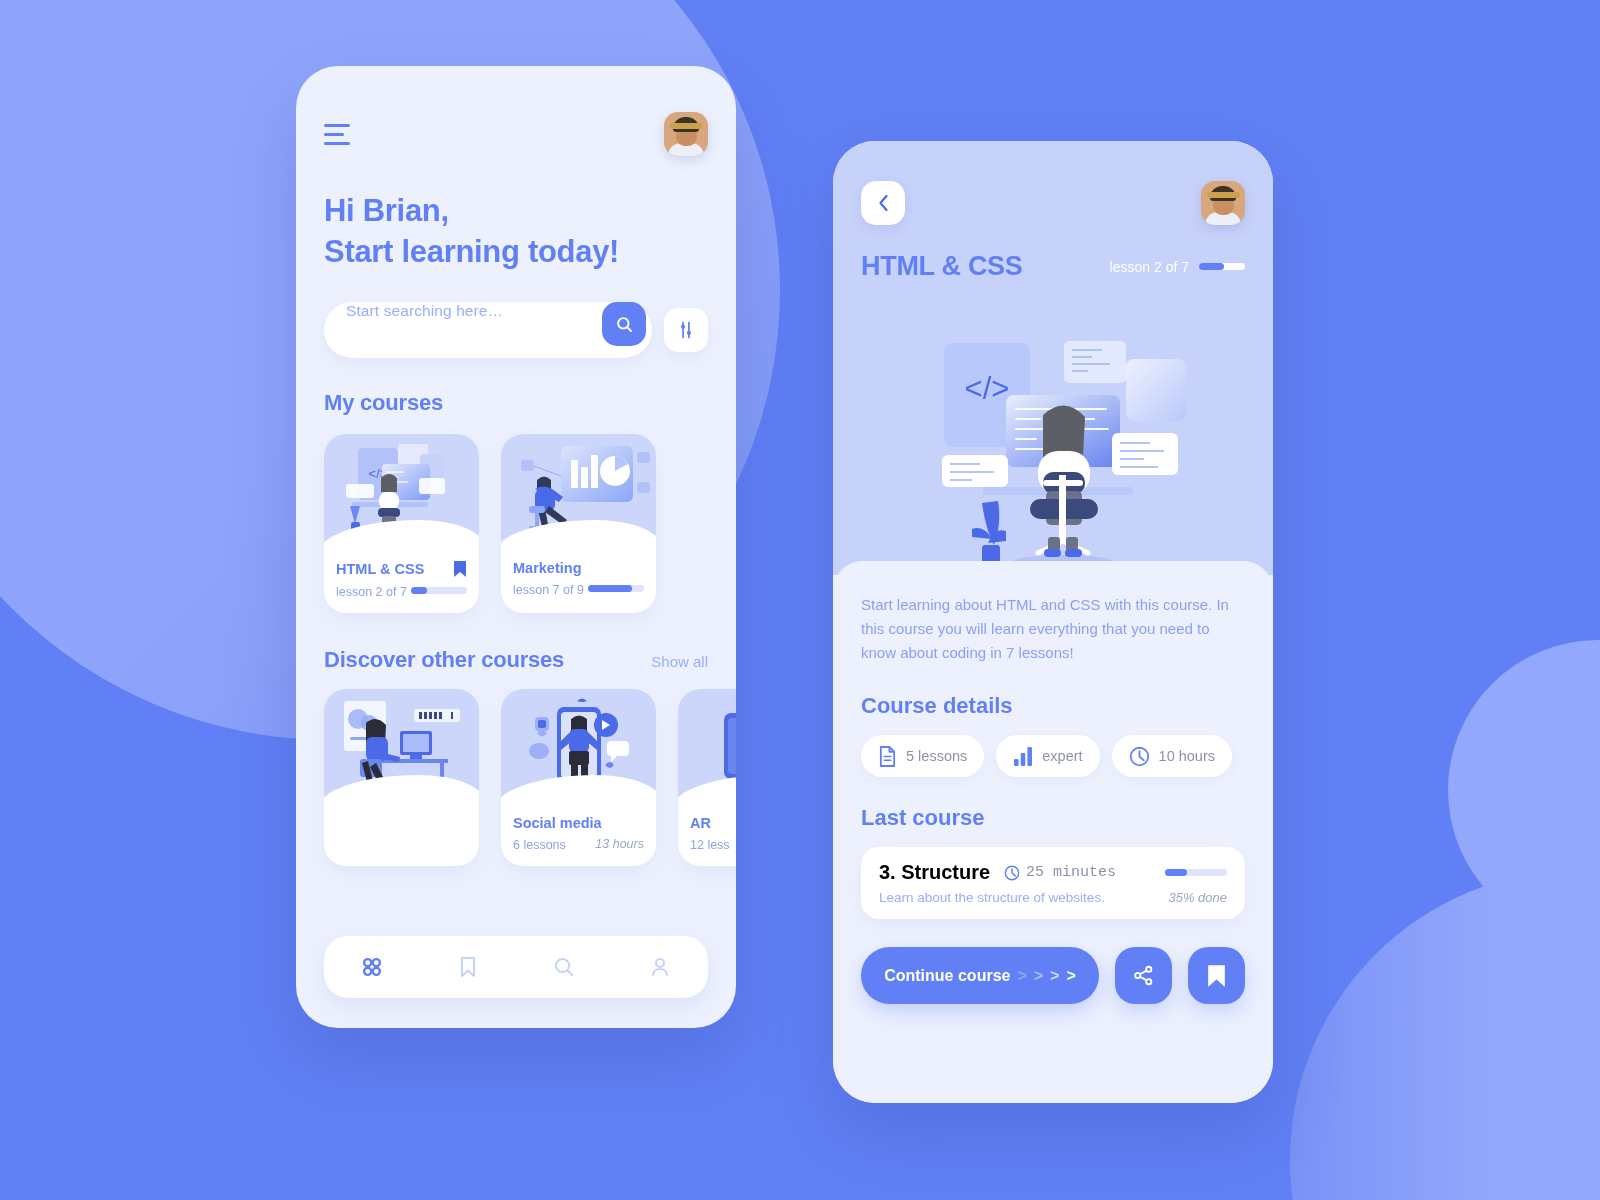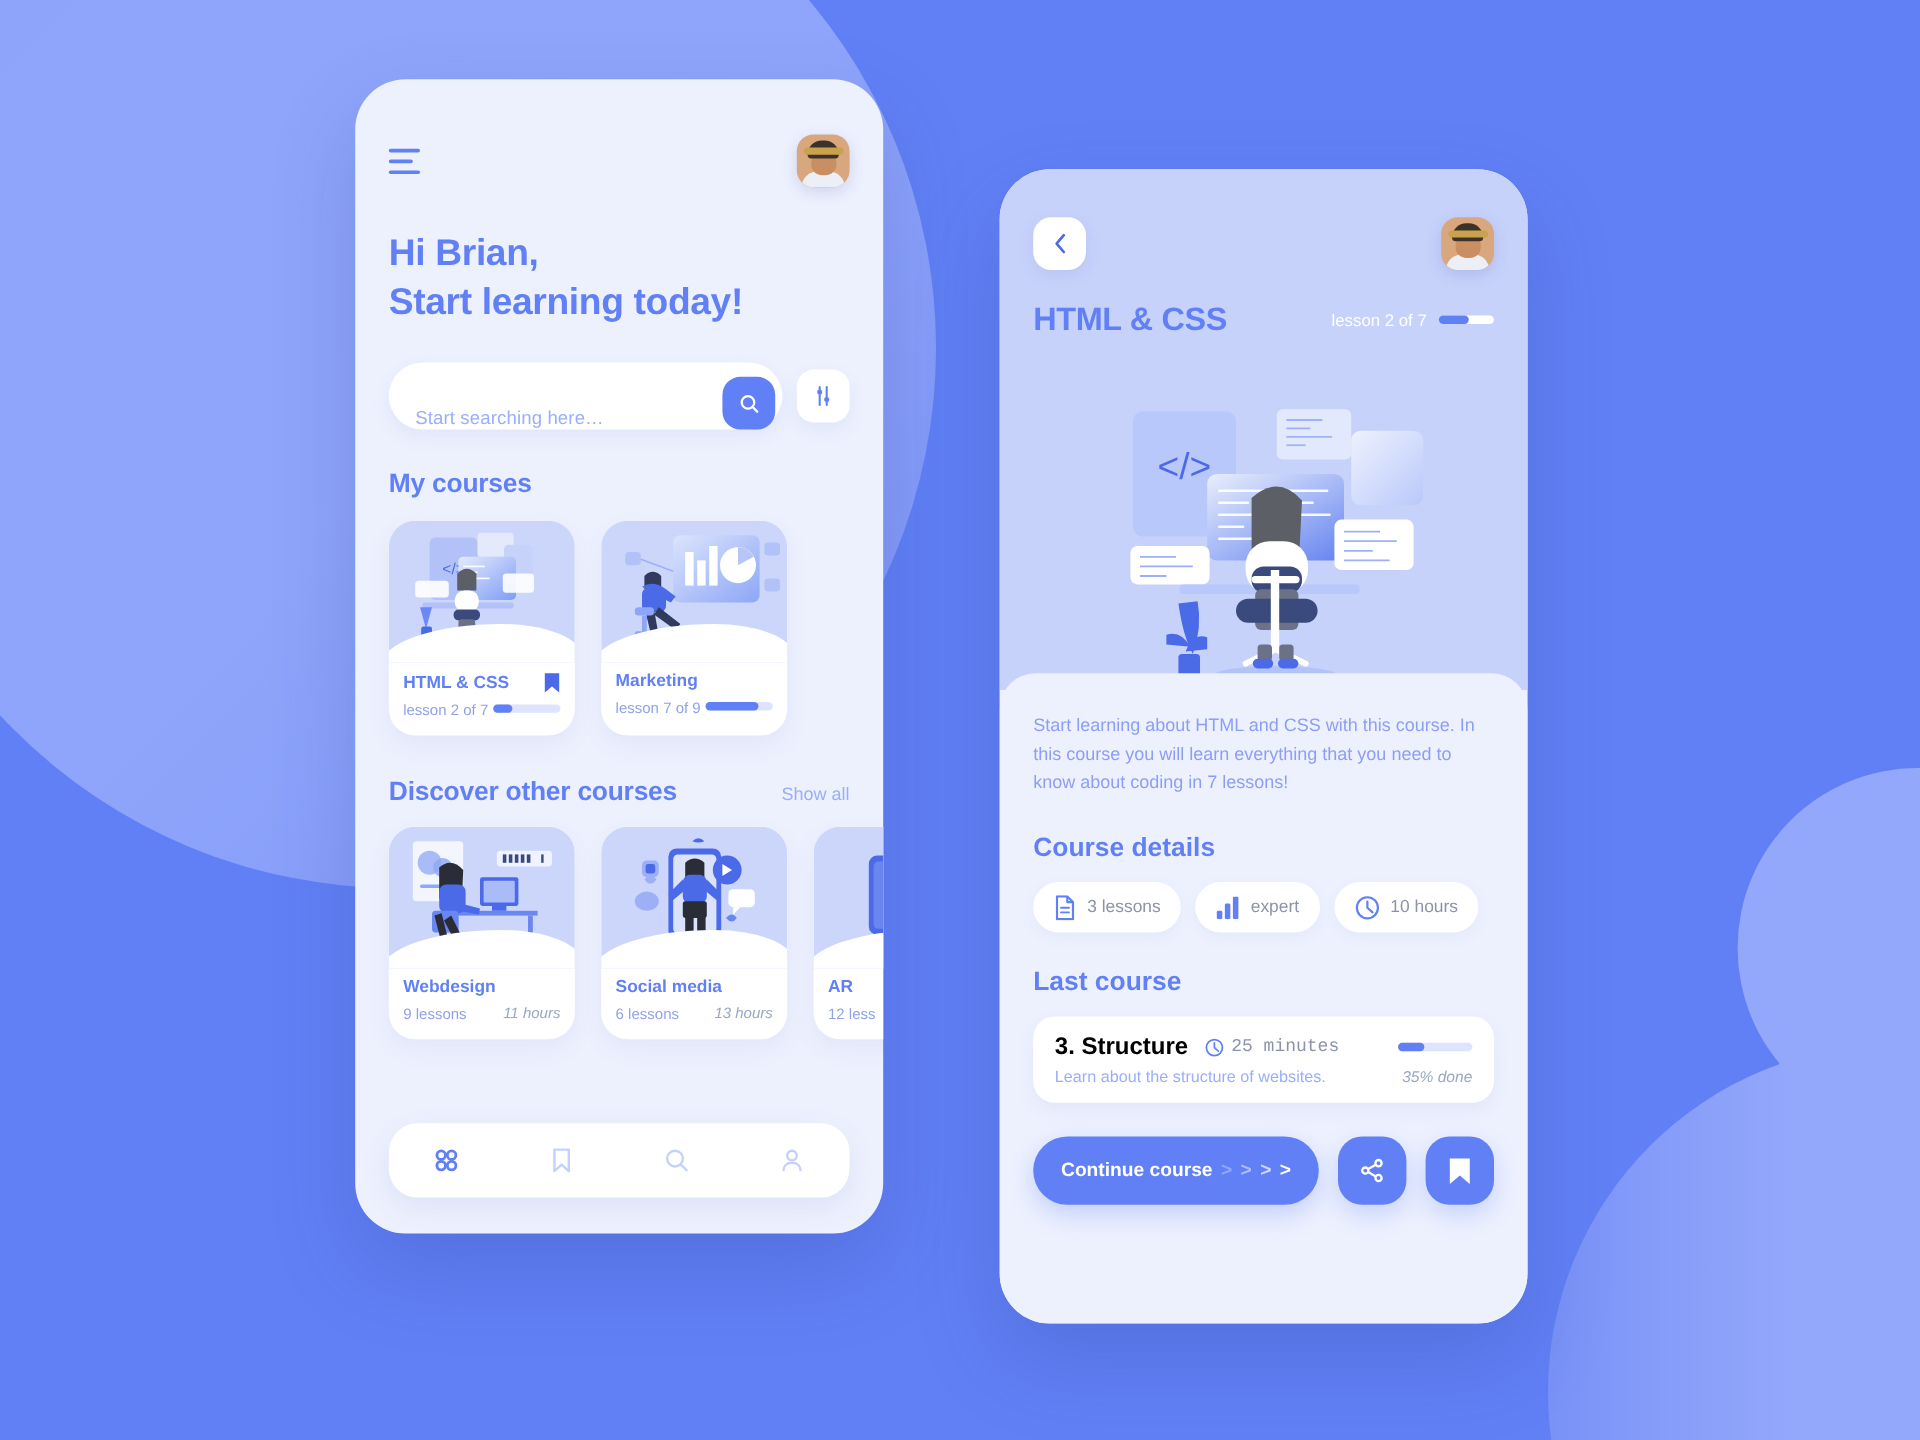--- a/index.html
+++ b/index.html
@@ -74,21 +74,21 @@
 
   .greet { margin-top: 34px; }
   .greet h1 {
     font-size: 31px; line-height: 41px; font-weight: 700;
     color: #6180f5; letter-spacing: -0.3px;
   }
 
   .search-row { margin-top: 30px; display: flex; align-items: center; gap: 12px; }
   .search-box {
     flex: 1; height: 56px; background: #fff; border-radius: 28px;
-    display: flex; align-items: flex-end; padding: 0 6px 0 22px;
+    display: flex; align-items: flex-start; padding: 0 6px 0 22px;
     box-shadow: 0 6px 16px rgba(80,100,190,.08);
   }
   .search-box .ph {
     flex: 1; font-size: 15.5px; color: #9aaefb; letter-spacing: .1px;
   }
   .search-btn {
     width: 44px; height: 44px; border-radius: 15px; background: #6180f5;
     display: flex; align-items: center; justify-content: center; cursor: pointer;
     flex: none;
   }
@@ -381,27 +381,20 @@
                 <path d="M42 34 q10 -9 20 2 l-1 24 -19 0 z" fill="#2a2d38"></path>
                 <rect x="42" y="48" width="22" height="24" rx="6" fill="#4b6ae8"></rect>
                 <path d="M60 64 l16 4 -1 5 -17 -3 z" fill="#4b6ae8"></path>
                 <rect x="36" y="70" width="22" height="18" rx="3" fill="#6a86ef"></rect>
                 <path d="M44 72 l6 24 -6 1 -6 -23z" fill="#2a2d38"></path>
                 <rect x="38" y="94" width="13" height="6" rx="3" fill="#2a2d38"></rect>
                 <path d="M52 74 l10 20 -6 3 -10 -19z" fill="#2a2d38"></path>
                 <rect x="52" y="92" width="13" height="6" rx="3" fill="#2a2d38"></rect>
               </svg>
               <div class="wave"></div>
-            </div>
-            <div class="cc-body">
-              <div class="cc-title">Webdesign</div>
-              <div class="cc-meta">
-                <div class="cc-sub">9 lessons</div>
-                <div class="hours">11 hours</div>
-              </div>
             </div>
           </div>
 
           <div class="course-card">
             <div class="cc-art">
               <svg width="155" height="118" viewBox="0 0 155 118">
                 <rect x="56" y="18" width="44" height="76" rx="7" fill="#4b6ae8"></rect>
                 <rect x="60" y="23" width="36" height="66" rx="4" fill="#dbe3fc"></rect>
                 <path d="M76 12 q5 -5 10 0 q-5 2 -10 0z" fill="#4b6ae8"></path>
                 <rect x="34" y="28" width="14" height="14" rx="4" fill="#9db0f7"></rect>
@@ -583,21 +576,21 @@
 
       <div class="s2-h2">Course details</div>
       <div class="pills">
         <div class="pill">
           <svg width="19" height="21" viewBox="0 0 20 22">
             <path d="M3 1h9l5 5v15H3z" stroke="#6180f5" stroke-width="1.9" fill="none" stroke-linejoin="round"></path>
             <path d="M12 1v5h5" stroke="#6180f5" stroke-width="1.9" fill="none" stroke-linejoin="round"></path>
             <line x1="6.5" y1="11" x2="13.5" y2="11" stroke="#6180f5" stroke-width="1.7" stroke-linecap="round"></line>
             <line x1="6.5" y1="15" x2="13.5" y2="15" stroke="#6180f5" stroke-width="1.7" stroke-linecap="round"></line>
           </svg>
-          <span>3 lessons</span>
+          <span>5 lessons</span>
         </div>
         <div class="pill">
           <svg width="20" height="19" viewBox="0 0 20 19">
             <rect x="1" y="12" width="4.6" height="7" rx="1.2" fill="#6180f5"></rect>
             <rect x="7.7" y="6" width="4.6" height="13" rx="1.2" fill="#6180f5"></rect>
             <rect x="14.4" y="0" width="4.6" height="19" rx="1.2" fill="#6180f5"></rect>
           </svg>
           <span>expert</span>
         </div>
         <div class="pill">

